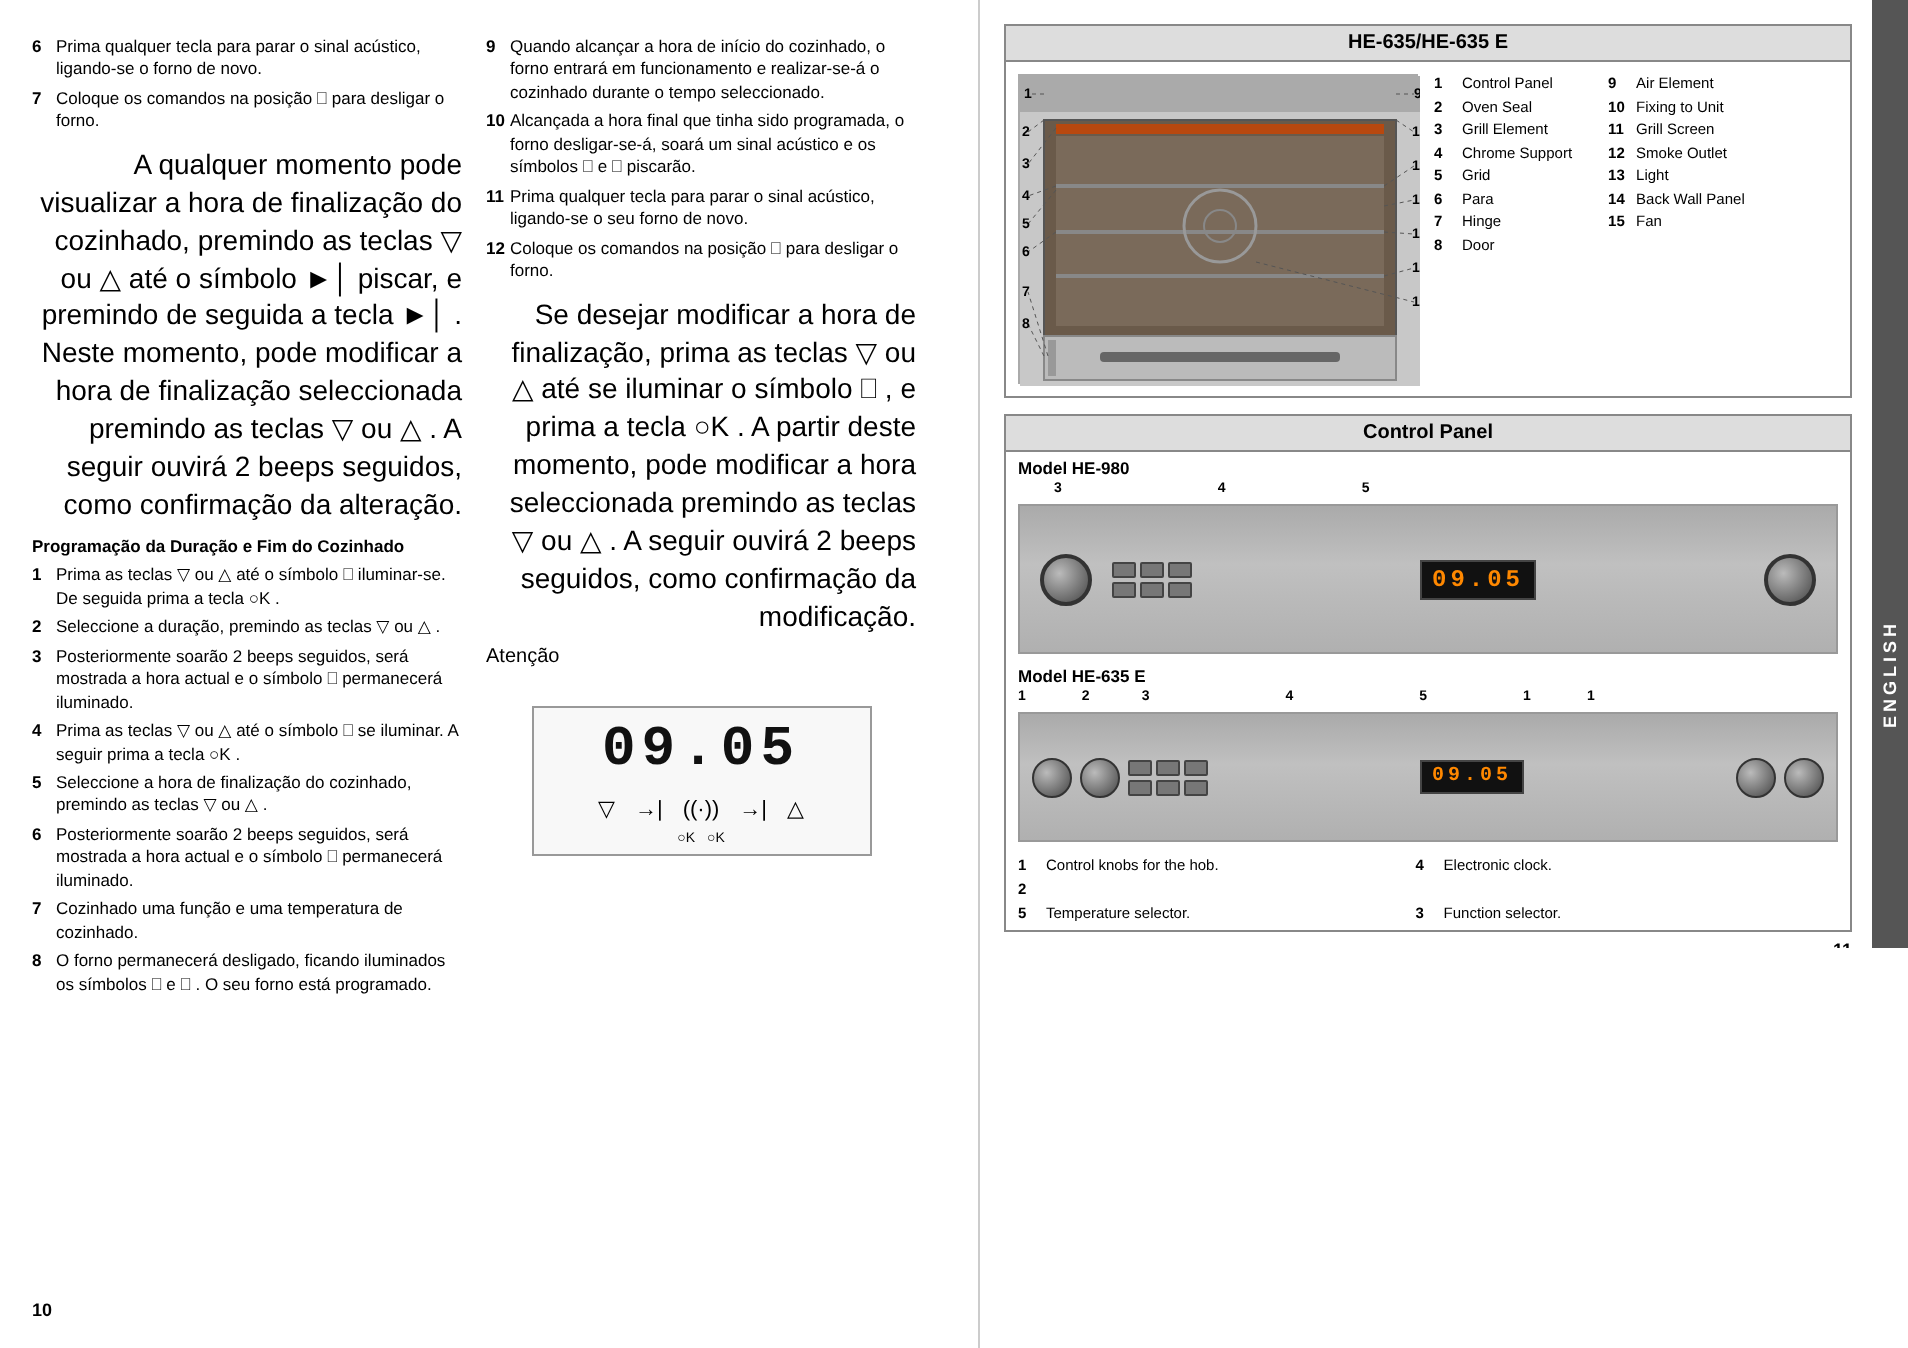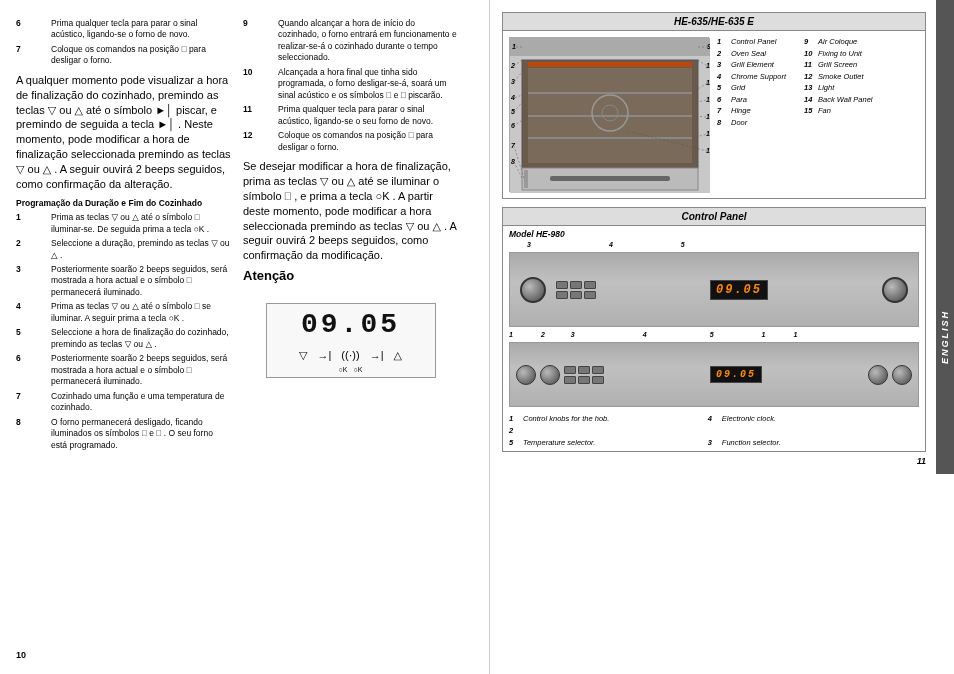--- a/index.html
+++ b/index.html
@@ -56,32 +56,32 @@
     }
 
     .item-num {
       font-weight: bold;
       min-width: 12px;
       flex-shrink: 0;
     }
 
     .item-text {
       flex: 1;
-      margin-left: 23px;
     }
 
     .plain-para {
       margin-bottom: 4px;
-      font-size: 11px;
+      font-size: 14px;
       line-height: 1.35;
+      text-align: right;
     }
 
     .attention-title {
-      font-weight: bold;
-      font-size: 13px;
+      font-weight: normal;
+      font-size: 10px;
       margin-top: 4px;
       margin-bottom: 18px;
     }
 
     
     .clock-diagram {
       border: 1px solid #999;
       width: 170px;
       height: 75px;
       margin: 8px auto 6px auto;
@@ -118,21 +118,20 @@
     }
 
     
     .page-right {
       width: 464px;
       height: 474px;
       display: flex;
       flex-direction: column;
       overflow: hidden;
       position: relative;
-      font-style: italic;
     }
 
     
     .english-sidebar {
       position: absolute;
       right: 0;
       top: 0;
       width: 18px;
       height: 674px;
       background: #555;
@@ -545,21 +544,21 @@
                   <span>Hinge</span>
                 </div>
               <div class="lbl">
                   <span class="lbl-n">8</span>
                   <span>Door</span>
                 </div>
             </div>
             <div class="labels-col">
               <div class="lbl">
                   <span class="lbl-n">9</span>
-                  <span>Air Coloque</span>
+                  <span>Air Element</span>
                 </div>
               <div class="lbl">
                   <span class="lbl-n">10</span>
                   <span>Fixing to Unit</span>
                 </div>
               <div class="lbl">
                   <span class="lbl-n">11</span>
                   <span>Grill Screen</span>
                 </div>
               <div class="lbl">
@@ -611,20 +610,21 @@
           </div>
           <div class="spacer-flex"></div>
 
           <div class="display-635">09.05</div>
           <div class="spacer-flex"></div>
 
           <div class="knob-635"></div>
         </div>
       </div>
 
+      <div class="model-title">Model HE-635 E</div>
       <div class="panel-number-row">
         <span class="pn">1</span>
         <span class="pn" style="margin-left:10px;">2</span>
         <span class="pn" style="margin-left:8px;">3</span>
         <span class="pn" style="margin-left:50px;">4</span>
         <span class="pn" style="margin-left:45px;">5</span>
         <span class="pn" style="margin-left:30px;">1</span>
         <span class="pn" style="margin-left:10px;">1</span>
       </div>
       <div class="panel-image panel-image-635e">

